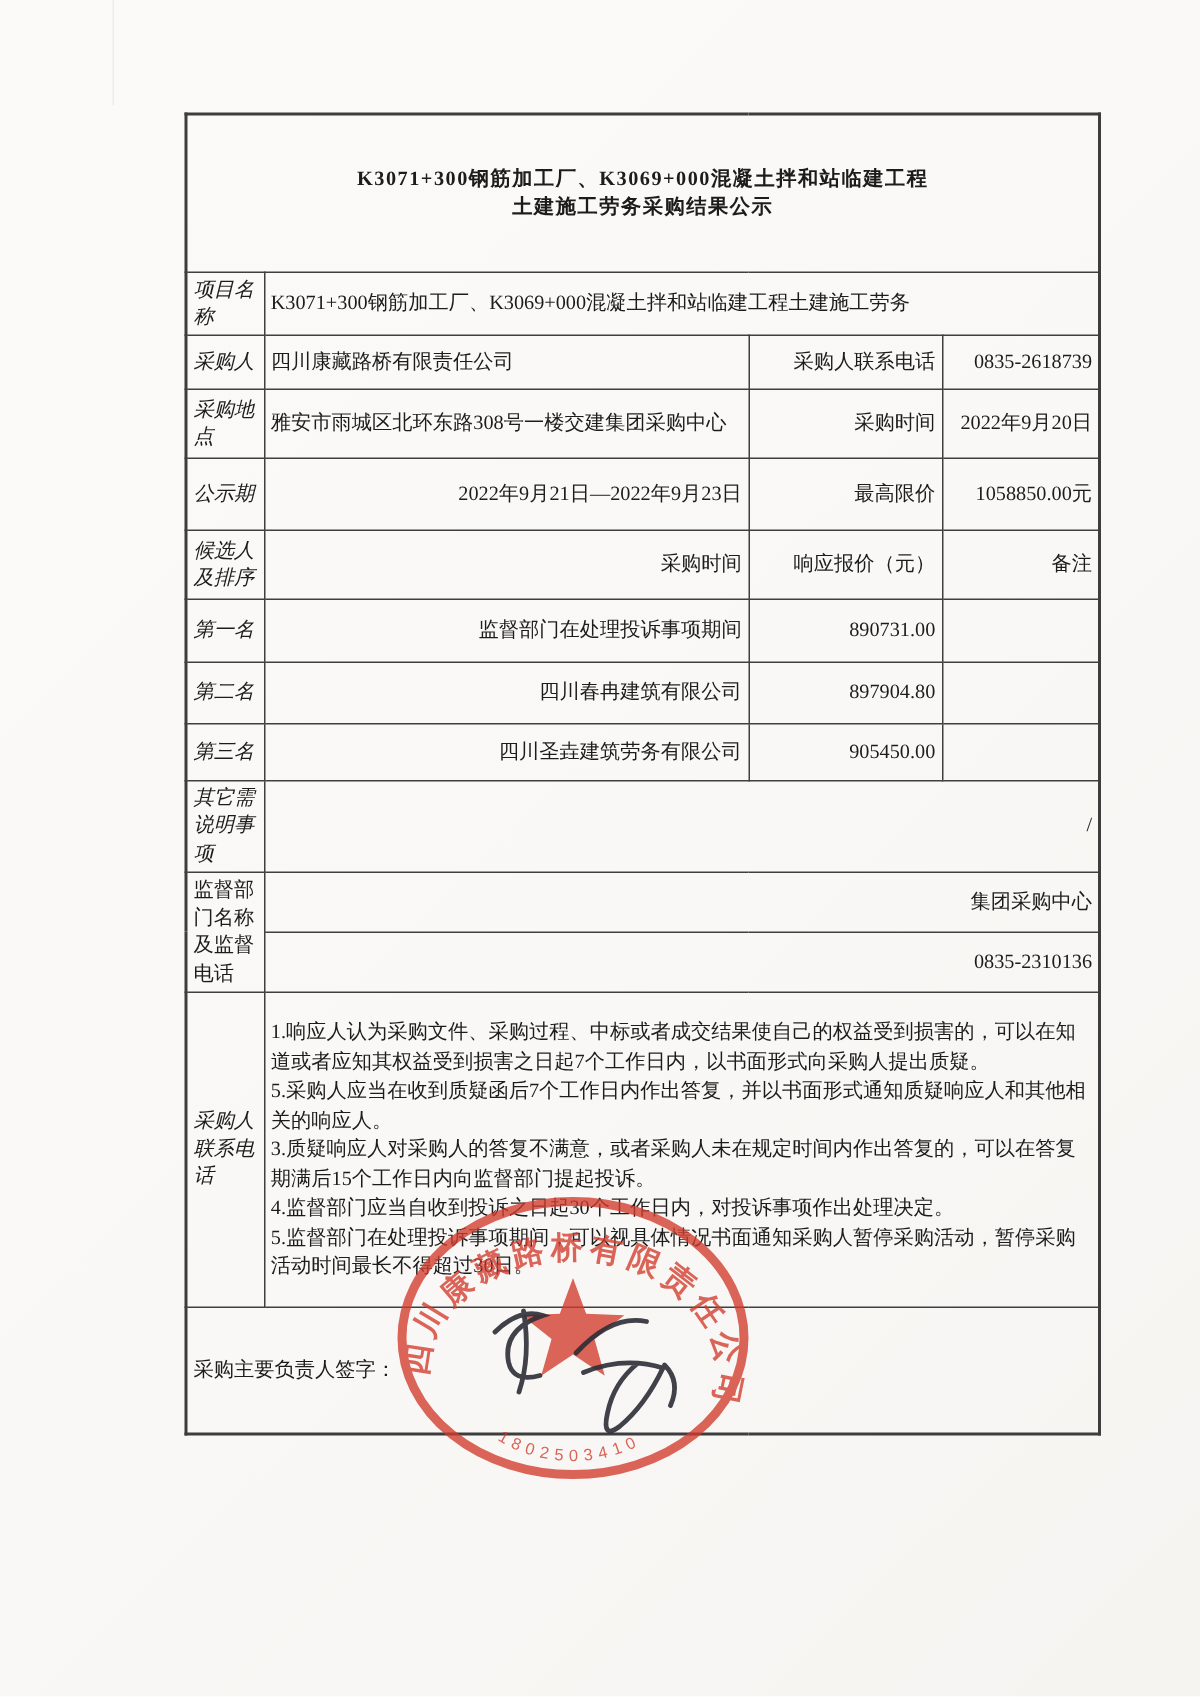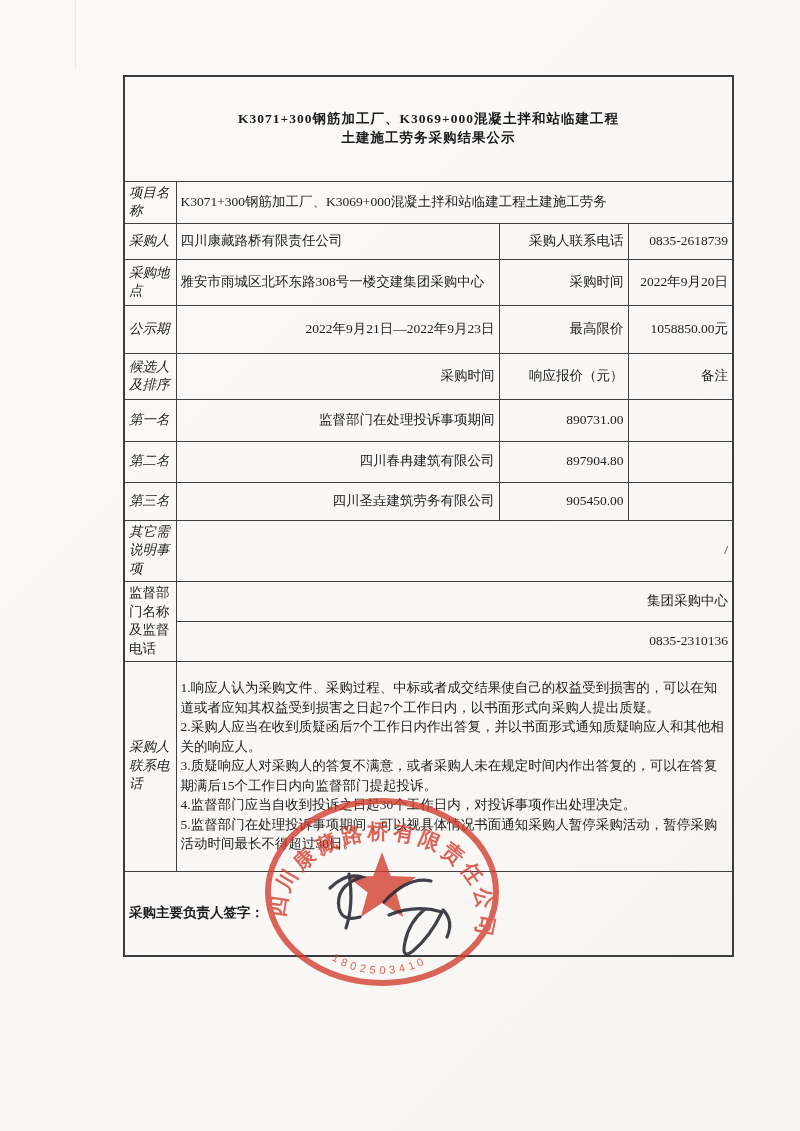--- a/index.html
+++ b/index.html
@@ -32,21 +32,21 @@
   }
   td.lbl { padding:2px 3px; text-align:left;font-style:italic; }
   td.lbl-c { padding:2px 1px; text-align:left; }
   .center { text-align:right; }
   .title-cell {
     text-align:center; font-weight:bold;
     font-size:19px; line-height:28px; letter-spacing:1px;
   }
   .objection-cell { padding:6px 8px; vertical-align:middle;margin-left:18px; }
   .objection-cell div { line-height:19.5px; }
-  .sig-cell { padding-left:5px; font-size:13.5px;font-weight:bold; }
+  .sig-cell { padding-left:5px; font-size:13.5px; }
   .footnote {
     position:absolute; left:123px; top:948px; width:640px;
     color:#e0392c; font-size:13.5px; letter-spacing:0.2px;
   }
   .stamp-wrap {
     position:absolute; left:256px; top:790px;
     width:252px; height:208px; z-index:5;
     pointer-events:none;
   }
 </style>
@@ -133,21 +133,21 @@
       <td colspan="3" class="center">集团采购中心</td>
     </tr>
     <tr style="height:40px">
       <td colspan="3" class="center">0835-2310136</td>
     </tr>
 
     <tr style="height:210px">
       <td class="lbl">采购人联系电话</td>
       <td colspan="3" class="objection-cell">
         <div>1.响应人认为采购文件、采购过程、中标或者成交结果使自己的权益受到损害的，可以在知道或者应知其权益受到损害之日起7个工作日内，以书面形式向采购人提出质疑。</div>
-        <div>2.采购人应当在收到质疑函后7个工作日内作出答复，并以书面形式通知质疑响应人和其他相关的响应人。</div>
+        <div>5.采购人应当在收到质疑函后7个工作日内作出答复，并以书面形式通知质疑响应人和其他相关的响应人。</div>
         <div>3.质疑响应人对采购人的答复不满意，或者采购人未在规定时间内作出答复的，可以在答复期满后15个工作日内向监督部门提起投诉。</div>
         <div>4.监督部门应当自收到投诉之日起30个工作日内，对投诉事项作出处理决定。</div>
         <div>5.监督部门在处理投诉事项期间，可以视具体情况书面通知采购人暂停采购活动，暂停采购活动时间最长不得超过30日。</div>
       </td>
     </tr>
 
     <tr style="height:85px">
       <td colspan="4" class="sig-cell">
         <span>采购主要负责人签字：</span>
       </td>

